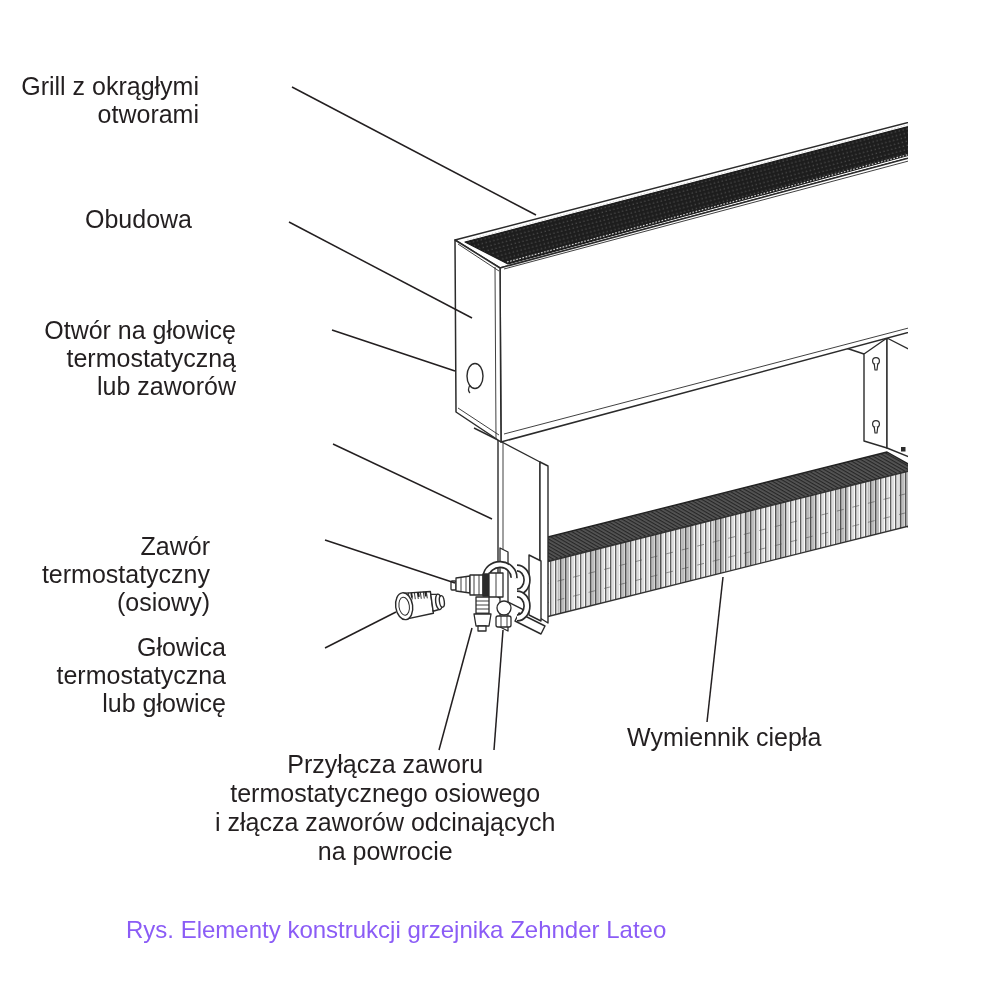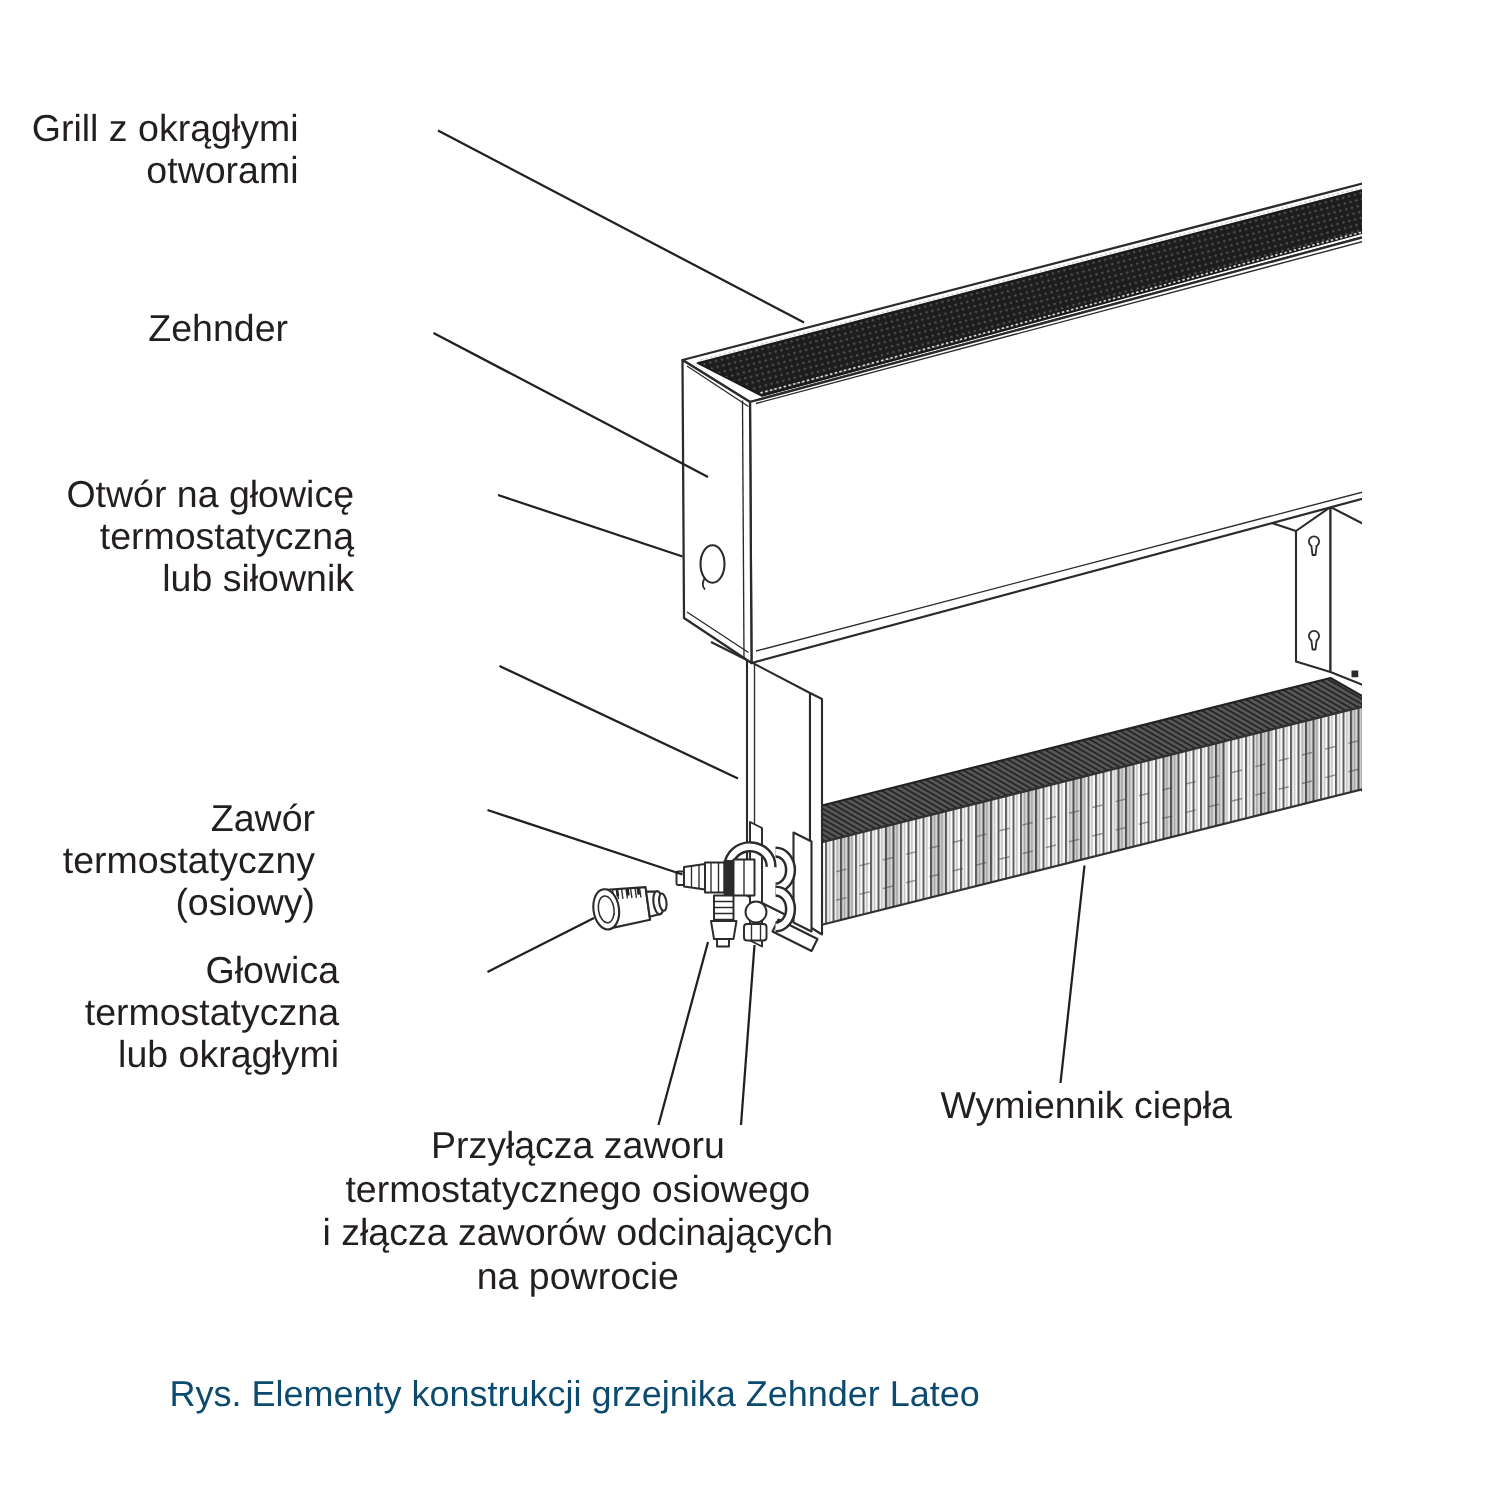--- a/index.html
+++ b/index.html
@@ -8,21 +8,21 @@
     font-family:"Liberation Sans","DejaVu Sans",sans-serif;color:#231f20;
   }
   .art{position:absolute;left:0;top:0;width:1000px;height:1000px;}
   .label{
     position:absolute;white-space:pre-line;font-size:25px;line-height:28px;
     color:#231f20;letter-spacing:0;
   }
   .label.r{text-align:right;}
   .label.l{text-align:center;}
   .caption{
-    position:absolute;left:113px;top:916px;font-size:24px;color:#0c4a6e;white-space:nowrap;
+    position:absolute;left:126px;top:916px;font-size:24px;color:#8b5cf6;white-space:nowrap;
   }
 </style>
 </head>
 <body>
 
 <div class="stage">
 
   <svg class="art" viewBox="0 0 1000 1000">
     <defs>
       <pattern id="grillDots" width="4" height="4" patternUnits="userSpaceOnUse" patternTransform="rotate(-14.6)">
@@ -177,30 +177,30 @@
       <path d="M325,540 L455,583"></path>
       <path d="M325,648 L396,612"></path>
       <path d="M472,628 L439,750"></path>
       <path d="M503,630 L494,750"></path>
       <path d="M723,577 L707,722"></path>
     </g>
   </svg>
 
   <div class="label r" style="right:709px;top:72px">Grill z okrągłymi
 otworami</div>
-  <div class="label r" style="right:716px;top:205px">Zehnder</div>
+  <div class="label r" style="right:716px;top:205px">Obudowa</div>
   <div class="label r" style="right:672px;top:316px">Otwór na głowicę
 termostatyczną
-lub siłownik</div>
+lub zaworów</div>
   <div class="label r" style="right:698px;top:532px">Zawór
 termostatyczny
 (osiowy)</div>
   <div class="label r" style="right:682px;top:633px">Głowica
 termostatyczna
-lub okrągłymi</div>
+lub głowicę</div>
   <div class="label l" style="left:215px;top:750px;line-height:29px">Przyłącza zaworu
 termostatycznego osiowego
 i złącza zaworów odcinających
 na powrocie</div>
   <div class="label l" style="left:627px;top:723px">Wymiennik ciepła</div>
 
   <div class="caption">Rys. Elementy konstrukcji grzejnika Zehnder Lateo</div>
 </div>
 
 </body></html>

